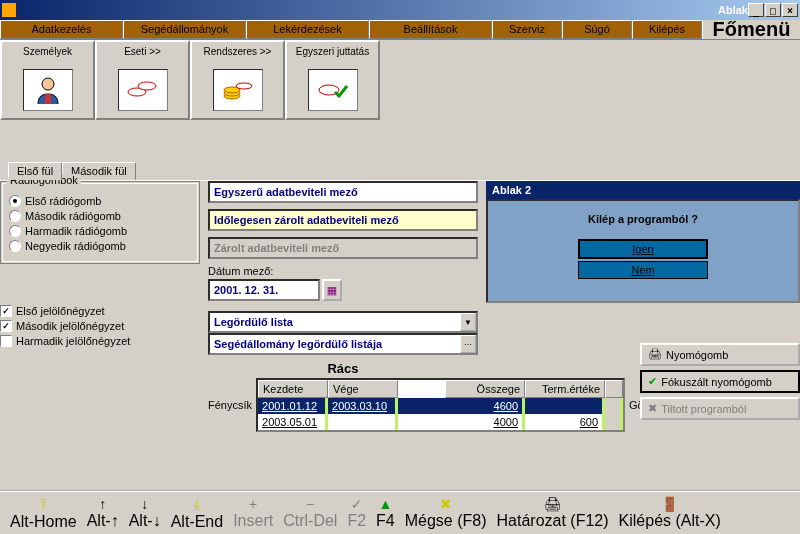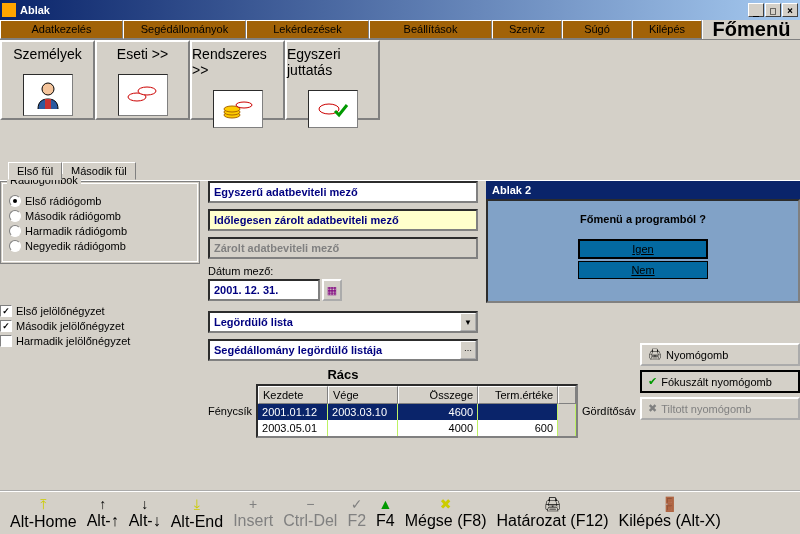--- a/index.html
+++ b/index.html
@@ -1,28 +1,28 @@
 <!DOCTYPE html>
 <html><head>
 <meta charset="utf-8">
 <style>
 * { box-sizing: border-box; margin: 0; padding: 0; font-family: Tahoma, Arial, sans-serif; font-size: 11px; }
 body { background: #d4d0c8; width: 800px; height: 534px; overflow: hidden; }
-.titlebar { background: linear-gradient(to right, #0a246a, #a6caf0); height: 20px; display: flex; align-items: center; padding: 0 2px; color: white; font-weight: bold; }
+.titlebar { background: linear-gradient(to right, #0a246a, #a6caf0); height: 20px; display: flex; align-items: center; padding: 0 2px; color: white; font-weight: bold; text-align: right; }
 .titlebar-icon { width: 14px; height: 14px; margin-right: 4px; background: #ffa500; display: inline-block; }
 .titlebar-title { flex: 1; }
 .titlebar-btns { display: flex; gap: 1px; }
 .titlebar-btn { width: 16px; height: 14px; background: #d4d0c8; border: 1px solid; border-color: #fff #404040 #404040 #fff; display: flex; align-items: center; justify-content: center; font-family: monospace; font-size: 10px; font-weight: bold; cursor: pointer; color: #000; }
 .menubar { background: #d4d0c8; height: 20px; display: flex; border-bottom: 1px solid #808080; }
 .menu-item { background: #a16207; border: 1px solid; border-color: #fff #808080 #808080 #fff; padding: 2px 12px; cursor: pointer; text-align: center; }
 .menu-item.wide { flex: 1; }
 .menu-item.narrow { width: 70px; }
 .toolbar-row { display: flex; background: #d4d0c8; }
 .toolbar-btn { width: 95px; height: 80px; border: 2px solid; border-color: #fff #808080 #808080 #fff; display: flex; flex-direction: column; align-items: center; padding-top: 4px; cursor: pointer; background: #d4d0c8; }
-.toolbar-btn-label { font-size: 14px; margin-bottom: 12px; }
+.toolbar-btn-label { font-size: 10px; margin-bottom: 12px; }
 .toolbar-icon { width: 50px; height: 42px; border: 1px inset #808080; background: #fff; display: flex; align-items: center; justify-content: center; }
 .main-title { flex: 1; display: flex; align-items: center; justify-content: center; font-size: 20px; font-weight: bold; }
 .spacer { height: 42px; }
 .tab-strip { display: flex; margin-left: 8px; }
 .tab { padding: 2px 8px; border: 1px solid; border-color: #fff #808080 transparent #fff; background: #d4d0c8; cursor: pointer; }
 .tab.active { border-bottom: 1px solid #d4d0c8; position: relative; z-index: 2; }
 .content { border-top: 1px solid #fff; display: flex; gap: 8px; }
 .col-left { width: 200px; }
 .col-mid { width: 270px; }
 .col-right { flex: 1; }
@@ -33,41 +33,41 @@
 .radio-circle { width: 12px; height: 12px; border-radius: 50%; background: #fff; border: 1px solid; border-color: #808080 #fff #fff #808080; display: flex; align-items: center; justify-content: center; }
 .radio-dot { width: 4px; height: 4px; border-radius: 50%; background: #000; }
 .check-box { width: 12px; height: 12px; background: #fff; border: 1px solid; border-color: #808080 #fff #fff #808080; display: flex; align-items: center; justify-content: center; font-size: 9px; font-weight: bold; }
 .input-field { width: 100%; border: 2px inset #808080; background: #fff; padding: 3px 4px; color: #000080; font-weight: bold; margin-bottom: 6px; }
 .input-field.locked { background: #ffffcc; }
 .input-field.disabled { background: #d4d0c8; color: #808080; }
 .field-label { margin-bottom: 2px; }
 .date-row { display: flex; gap: 2px; align-items: stretch; margin-bottom: 10px; }
 .date-input { border: 2px inset #808080; background: #fff; padding: 3px 4px; color: #000080; font-weight: bold; width: 112px; }
 .date-btn { width: 20px; border: 2px outset #fff; background: #d4d0c8; display: flex; align-items: center; justify-content: center; cursor: pointer; font-size: 10px; }
-.combo-row { display: flex; border: 2px inset #808080; margin-bottom: 6px; }
+.combo-row { display: flex; border: 2px inset #808080; }
 .combo-text { flex: 1; background: #fff; padding: 3px 4px; color: #000080; font-weight: bold; }
 .combo-btn { width: 16px; background: #d4d0c8; border: 1px outset #fff; display: flex; align-items: center; justify-content: center; cursor: pointer; font-size: 8px; }
 .panel-title { background: #0a246a; color: #fff; font-weight: bold; padding: 3px 6px; }
 .panel-body { border: 2px inset #808080; background: #81a2c7; padding: 12px 40px 20px; text-align: center; }
 .panel-question { font-weight: bold; margin-bottom: 14px; }
 .panel-btn { width: 130px; margin: 2px auto; border: 1px solid #000; padding: 2px; background: #0369a1; cursor: pointer; text-decoration: underline; }
 .panel-btn.default { border: 2px solid #000; }
 .grid-area { margin-top: 6px; }
 .grid-title { text-align: center; font-weight: bold; font-size: 13px; margin-bottom: 2px; }
 .grid-wrap { display: flex; align-items: center; gap: 4px; }
 .grid-label-left { width: 50px; text-align: right; }
 .grid-table { border: 2px inset #808080; background: #fff; }
 .grid-header { display: flex; }
 .grid-header-cell { background: #d4d0c8; border: 1px solid; border-color: #fff #808080 #808080 #fff; padding: 2px 4px; }
 .grid-row { display: flex; }
-.grid-cell { padding: 2px 4px; border-right: 1px solid #bef264; }
+.grid-cell { padding: 2px 4px; border-right: 3px solid #bef264; text-decoration: underline; }
 .grid-row.selected { background: #0a246a; color: #fff; }
 .c1 { width: 70px; }
 .c2 { width: 70px; }
-.c3 { width: 80px; text-align: right; }
+.c3 { width: 80px; text-align: right; margin-left: 47px; }
 .c4 { width: 80px; text-align: right; }
 .c5 { width: 18px; }
 .action-btns { display: flex; flex-direction: column; gap: 4px; margin-top: 4px; }
 .action-btn { border: 2px outset #fff; background: #d4d0c8; padding: 3px 6px; display: flex; align-items: center; gap: 4px; cursor: pointer; }
 .action-btn.focused { border: 2px solid #000; }
 .action-btn.disabled { color: #808080; cursor: default; }
 .bottombar { position: absolute; bottom: 0; left: 0; right: 0; height: 44px; background: #d4d0c8; border-top: 2px groove #fff; display: flex; padding: 4px 8px; gap: 6px; }
 .bottom-btn { display: flex; flex-direction: column; align-items: center; justify-content: center; cursor: pointer; padding: 0 2px; }
 .bottom-btn.disabled { color: #808080; cursor: default; }
 .bottom-icon { font-size: 14px; height: 18px; }
@@ -234,37 +234,37 @@
         </div>
         <div>Gördítősáv</div>
       </div>
     </div>
   </div>
 
   <div class="col-right">
     <div>
       <div class="panel-title">Ablak 2</div>
       <div class="panel-body">
-        <div class="panel-question">Főmenü a programból ?</div>
+        <div class="panel-question">Kilép a programból ?</div>
         <div class="panel-btn default">Igen</div>
         <div class="panel-btn">Nem</div>
       </div>
     </div>
     <div class="action-btns" style="margin-top:40px; align-items:flex-end;">
       <div class="action-btn" style="width:160px;">
         <span>🖨</span>
         <span>Nyomógomb</span>
       </div>
       <div class="action-btn focused" style="width:160px;">
         <span style="color:#090;">✔</span>
         <span>Fókuszált nyomógomb</span>
       </div>
       <div class="action-btn disabled" style="width:160px;">
         <span>✖</span>
-        <span>Tiltott nyomógomb</span>
+        <span>Tiltott programból</span>
       </div>
     </div>
   </div>
 </div>
 
 <div class="bottombar">
   <div class="bottom-btn">
       <span class="bottom-icon" style="color:#cc0;">⤒</span>
       <span class="bottom-label">Alt-Home</span>
     </div>

